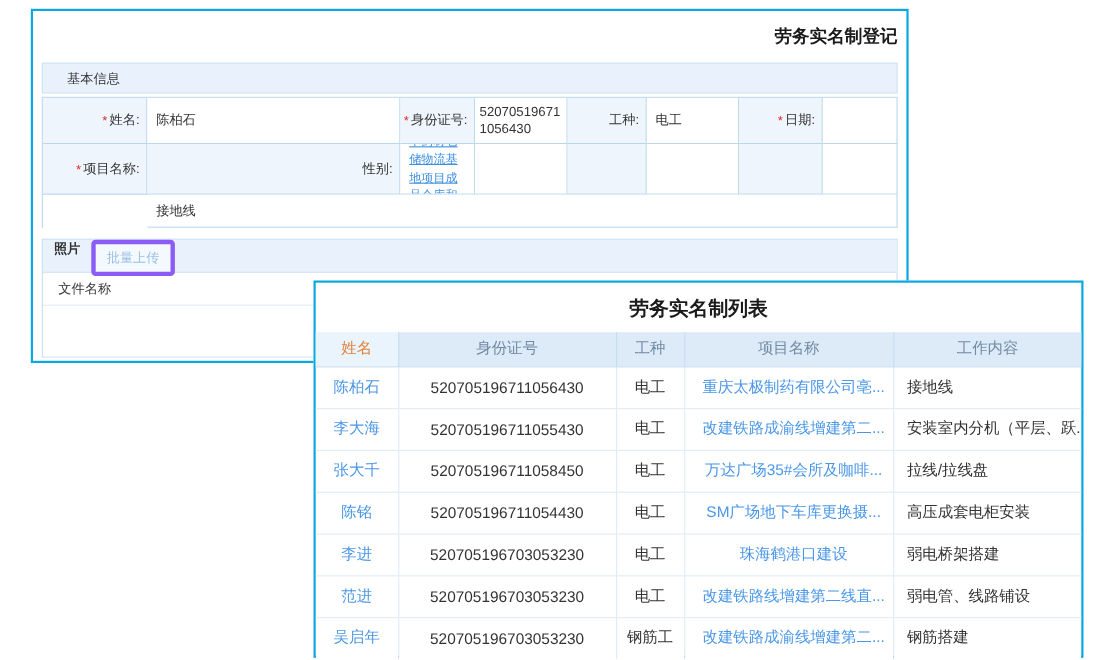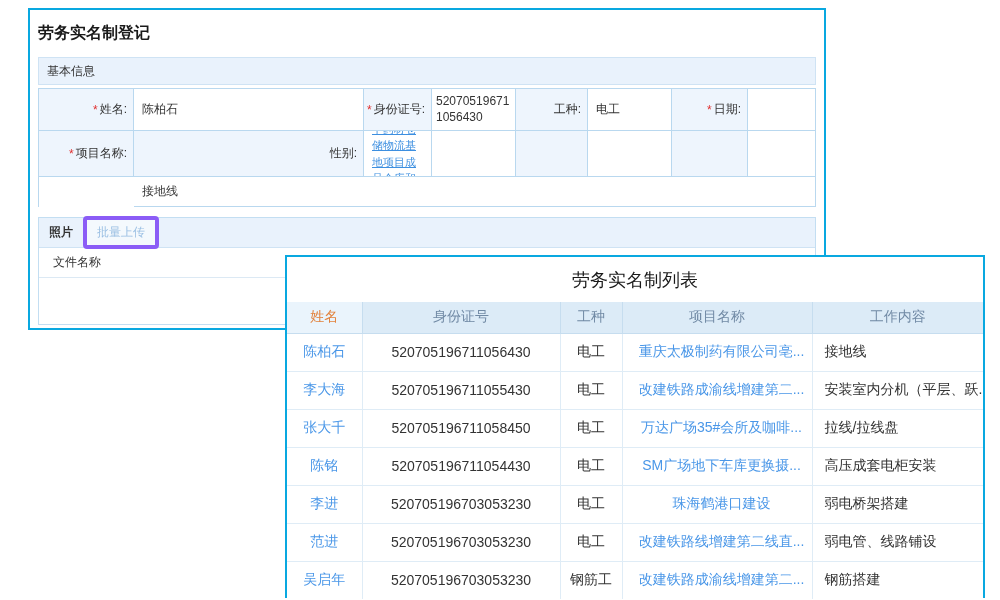--- a/index.html
+++ b/index.html
@@ -5,54 +5,54 @@
   * { box-sizing: border-box; margin: 0; padding: 0; }
   html,body { width:1000px; height:600px; background:#ffffff; overflow:hidden;
     font-family:"Liberation Sans", sans-serif; }
   .canvas { position:relative; width:1000px; height:600px; background:#fff; }
 
   .panel { position:absolute; background:#fff; border:2px solid #09a8e0; }
 
   
   .panel-reg { left:28px; top:8px; width:798px; height:322px; padding:0 8px; z-index:1; }
   .panel-reg .reg-title { font-size:16px; font-weight:bold; color:#1a1a1a;
-    text-align:left; margin:13px 0 13px; }
+    text-align:right; margin:13px 0 13px; }
   .section-bar { background:#e9f2fc; border:1px solid #cfe3f4; height:28px;
-    display:flex; align-items:center; padding:0 8px; font-size:12px; color:#333;
+    display:flex; align-items:center; padding:0 22px; font-size:12px; color:#333;
     margin-bottom:3px; }
 
   .form-grid { display:grid; width:100%;
     grid-template-columns:95px 230px 68px 84px 72px 84px 76px 1fr;
     grid-template-rows:42px 46px 30px;
     border-top:1px solid #b9d8ef; border-left:1px solid #b9d8ef; }
   .fg-cell { border-right:1px solid #b9d8ef; border-bottom:1px solid #b9d8ef;
     display:flex; align-items:center; font-size:12px; color:#333; overflow:hidden; }
   .fg-label { background:#eef5fd; justify-content:flex-end; padding:0 6px 0 2px;
     text-align:right; }
   .fg-value { background:#fff; padding:2px 8px; }
   .fg-value.tight { padding:2px 4px; word-break:break-all; line-height:1.3; }
   .star { color:#e03030; margin-right:2px; font-size:12px; }
   .span-rest { grid-column:2 / -1; }
   .proj-link { color:#3d8fe0; text-decoration:underline; font-size:11px;
     line-height:1.5; cursor:pointer; }
 
   .photo-box { margin-top:10px; border:1px solid #c3def2; }
   .photo-bar { background:#e9f2fc; border-bottom:1px solid #cfe3f4; height:30px;
-    display:flex; align-items:center; gap:10px; padding:0 10px; }
+    display:flex; align-items:flex-start; gap:10px; padding:0 10px; }
   .photo-bar .photo-label { font-size:12px; font-weight:bold; color:#333; }
   .upload-btn { font-size:12px; color:#9abfe3; background:#f4f9fd;
     border:4px solid #8b5cf6; border-radius:4px; padding:4px 10px;
     font-family:inherit; cursor:pointer; }
   .file-header-row { height:30px; border-bottom:1px solid #dce9f4;
     display:flex; align-items:center; padding:0 14px; font-size:12px; color:#333; }
   .file-empty { height:46px; background:#fff; }
 
   
   .panel-list { left:285px; top:255px; width:700px; height:343px; z-index:2; }
-  .panel-list .list-title { font-size:18px; font-weight:normal; color:#1a1a1a;
+  .panel-list .list-title { font-size:18px; font-weight:bold; color:#1a1a1a;
     text-align:center; padding:11px 0 10px; }
   table.list { width:100%; border-collapse:collapse; table-layout:fixed; }
   col.c1{width:75px;} col.c2{width:198px;} col.c3{width:62px;} col.c4{width:190px;}
   table.list th { background:#dcebf7; color:#718aa5; font-weight:normal;
     font-size:14px; height:31px; border:1px solid #c6ddef; border-top:none;margin-top:33px; }
   table.list th:first-child { background:#eaf4fc; color:#e2823c; border-left:none; }
   table.list th:last-child { border-right:none; }
   table.list td { height:38px; font-size:14px; color:#333;
     border:1px solid #dfecf6; background:#fff; overflow:hidden;
     white-space:nowrap; }

